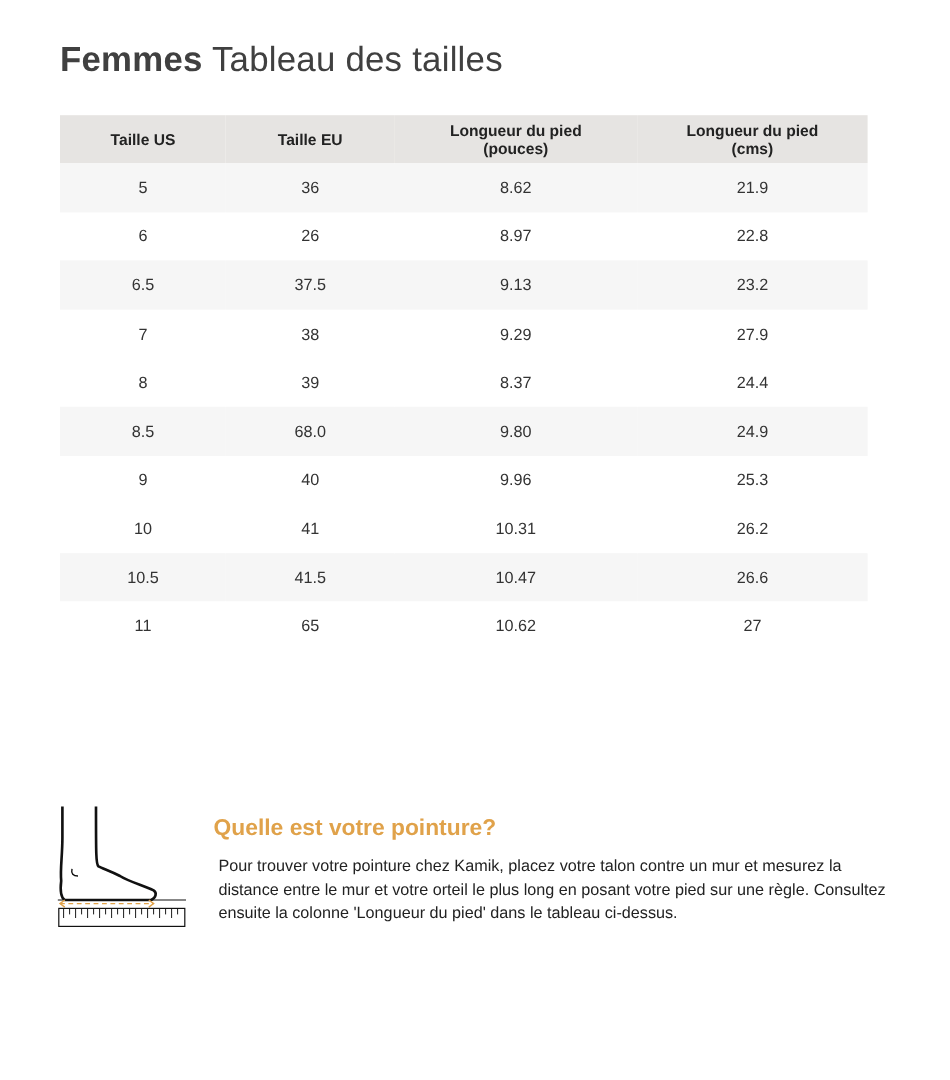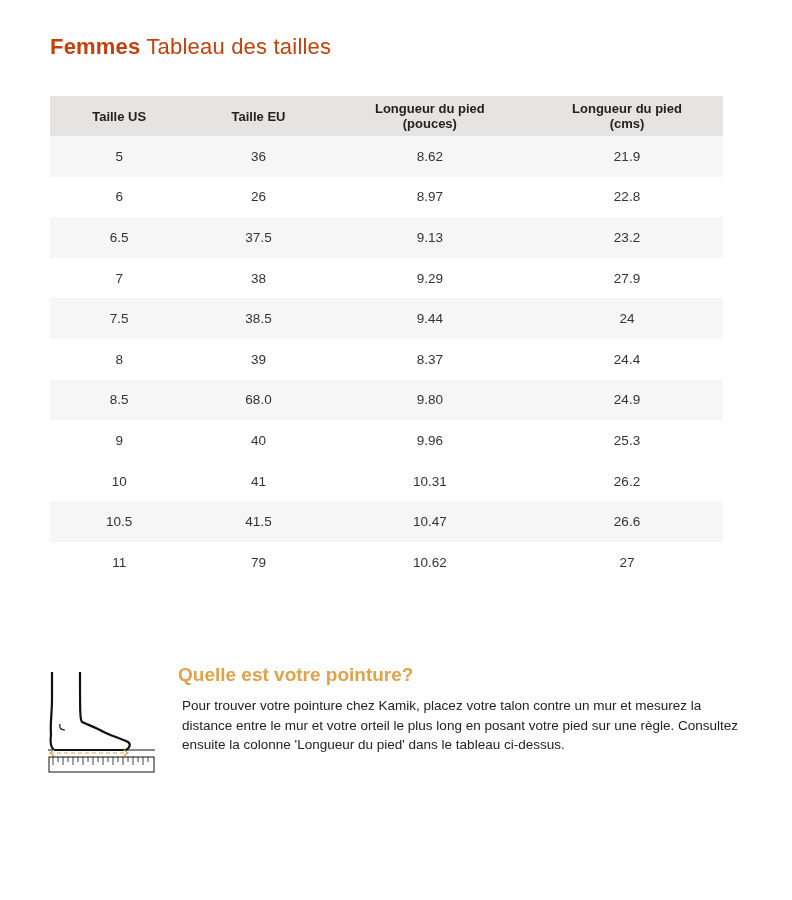--- a/index.html
+++ b/index.html
@@ -1,25 +1,25 @@
 <!DOCTYPE html>
 <html><head>
   <meta charset="utf-8">
   <style>
     html, body { margin: 0; padding: 0; background: #ffffff; }
     body { width: 792px; height: 900px; position: relative; font-family: "Liberation Sans", sans-serif; color: #1a1a1a; }
-    .title { position: absolute; left: 50px; top: 34px; margin: 0; font-size: 22px; font-weight: normal; color: #c2410c; letter-spacing: 0.2px; }
+    .title { position: absolute; left: 50px; top: 34px; margin: 0; font-size: 29px; font-weight: normal; color: #404040; letter-spacing: 0.2px; }
     .title b { font-weight: bold; }
     table.sizes { position: absolute; left: 50px; top: 96px; width: 673px; border-collapse: collapse; }
     table.sizes th { background: #e6e4e2; height: 40px; font-size: 13px; font-weight: bold; color: #222; line-height: 15px; padding: 0; }
     table.sizes td { height: 40.6px; font-size: 13.5px; color: #333; text-align: center; padding: 0; }
     table.sizes tr.odd td { background: #f6f6f6; }
     col.c1 { width: 134px; } col.c2 { width: 136px; } col.c3 { width: 196px; } col.c4 { width: 186px; }
     .foot-illus { position: absolute; left: 48px; top: 668px; width: 110px; height: 106px; }
-    .info { position: absolute; left: 178px; top: 664px; width: 580px; }
+    .info { position: absolute; left: 178px; top: 680px; width: 580px; }
     .info h2 { margin: 0 0 10px 0; font-size: 19px; font-weight: bold; color: #e0a24a; }
     .info p { margin: 4px; font-size: 13.5px; line-height: 19.5px; color: #222; }
   </style>
 </head>
 <body>
 
 <h1 class="title"><b>Femmes</b> <span>Tableau des tailles</span></h1>
 
 <table class="sizes">
   <colgroup>
@@ -54,26 +54,20 @@
         <td>37.5</td>
         <td>9.13</td>
         <td>23.2</td>
       </tr>
       <tr class="even">
         <td>7</td>
         <td>38</td>
         <td>9.29</td>
         <td>27.9</td>
       </tr>
-      <tr class="odd">
-        <td>7.5</td>
-        <td>38.5</td>
-        <td>9.44</td>
-        <td>24</td>
-      </tr>
       <tr class="even">
         <td>8</td>
         <td>39</td>
         <td>8.37</td>
         <td>24.4</td>
       </tr>
       <tr class="odd">
         <td>8.5</td>
         <td>68.0</td>
         <td>9.80</td>
@@ -92,21 +86,21 @@
         <td>26.2</td>
       </tr>
       <tr class="odd">
         <td>10.5</td>
         <td>41.5</td>
         <td>10.47</td>
         <td>26.6</td>
       </tr>
       <tr class="even">
         <td>11</td>
-        <td>79</td>
+        <td>65</td>
         <td>10.62</td>
         <td>27</td>
       </tr>
     </tbody>
 </table>
 
 <svg class="foot-illus" viewBox="0 0 110 106">
   <path d="M4 4 L4 30 C4 46 2 56 3 66 C2 74 3 80 6 82 L78 82 C82 80 83 76 80 74 C72 70 60 67 52 62 C44 58 38 56 34 54 C32 52 32 44 32 4" fill="none" stroke="#111" stroke-width="2.2" stroke-linejoin="round"></path>
   <path d="M12 56 C11 60 13 62 17 62" fill="none" stroke="#111" stroke-width="1.2"></path>
   <line x1="0" y1="82" x2="107" y2="82" stroke="#111" stroke-width="1"></line>

